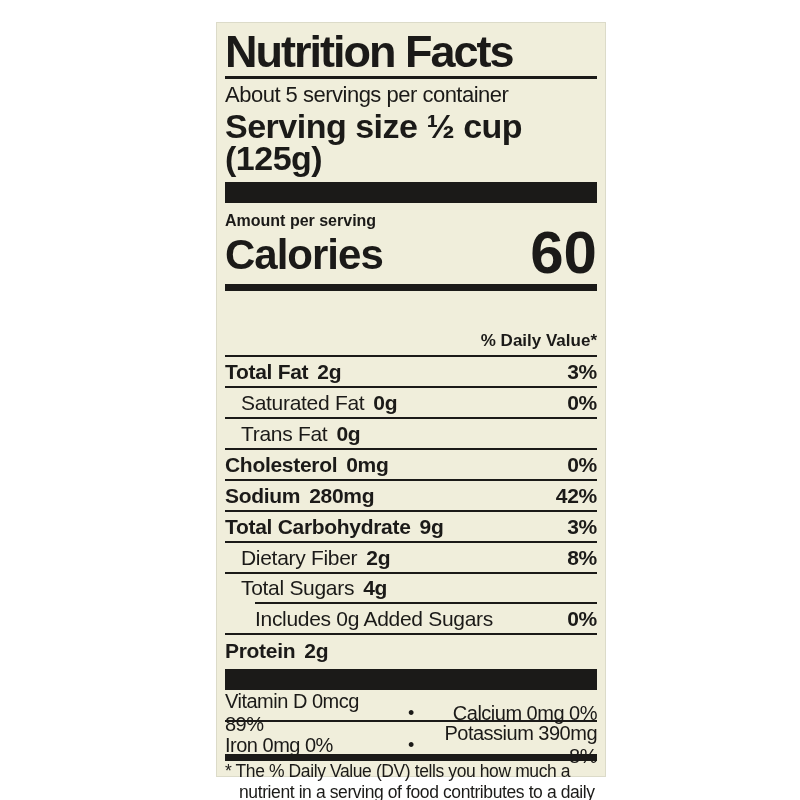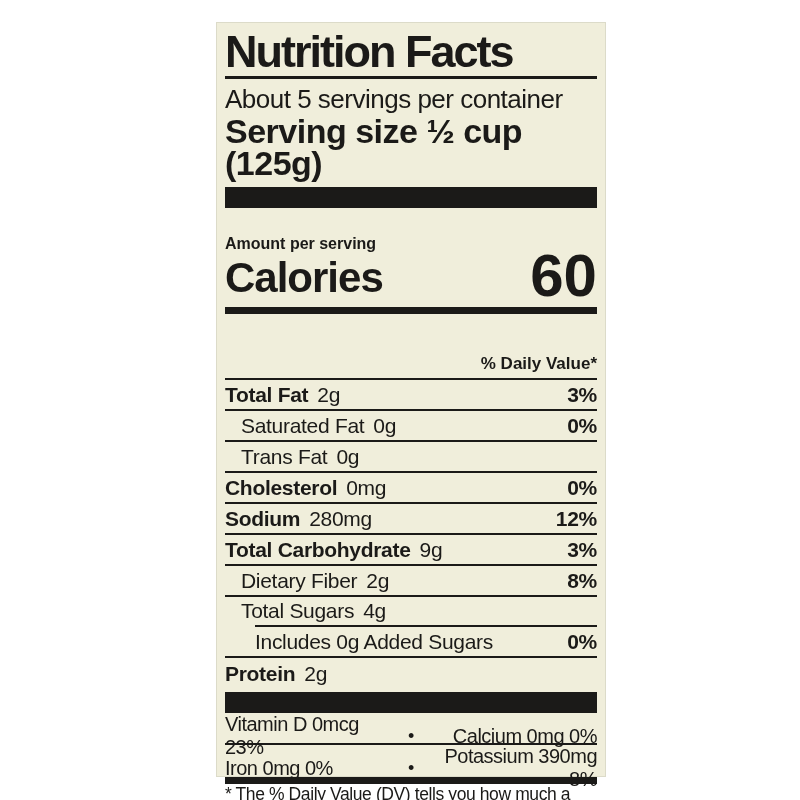--- a/index.html
+++ b/index.html
@@ -25,44 +25,43 @@
   .nl-title {
     font-size: 45px;
     font-weight: bold;
     letter-spacing: -2px;
     line-height: 47px;
     white-space: nowrap;
     border-bottom: 3px solid var(--ink);
     padding-bottom: 1px;
   }
   .nl-servings {
-    font-size: 26px;
+    font-size: 22px;
     line-height: 31px;
-    margin-top: 5px;
     letter-spacing: -0.5px;
   }
   .nl-serving-size {
     font-size: 34px;
     font-weight: bold;
     line-height: 32px;
     letter-spacing: -0.5px;
   }
   .bar-thick {
     height: 21px;
     background: var(--ink);
     margin-top: 8px;
   }
   .bar-medium {
     height: 7px;
     background: var(--ink);
   }
   .nl-amount-per-serving {
     font-size: 16px;
     font-weight: bold;
-    margin-top: 27px;
+    margin-top: 9px;
     line-height: 18px;
   }
   .calories-row {
     display: flex;
     justify-content: space-between;
     align-items: flex-end;
     margin-bottom: 8px;
   }
   .calories-label {
     font-size: 42px;
@@ -86,21 +85,21 @@
   .row {
     display: flex;
     align-items: center;
     height: 31px;
     font-size: 21px;
     letter-spacing: -0.3px;
   }
   .row.bb { border-bottom: 2px solid var(--ink); }
   .row .name { font-weight: bold; }
   .row .name.plain { font-weight: normal; }
-  .row .amount { font-weight: normal; margin-left: 9px; }
+  .row .amount { font-weight: bold; margin-left: 9px; }
   .row .dv { font-weight: bold; margin-left: auto; }
   .row.ind1 { padding-left: 16px; }
   .row.ind2 { padding-left: 30px; }
   .row.short { height: 28px; }
   .rule-indented {
     border-top: 2px solid var(--ink);
     margin-left: 30px;
     height: 2px;
   }
   .bar-thick-2 { margin-top: 3px; }
@@ -170,21 +169,21 @@
 
   <div class="row bb">
     <span class="name">Cholesterol</span>
     <span class="amount">0mg</span>
     <span class="dv">0%</span>
   </div>
 
   <div class="row bb">
     <span class="name">Sodium</span>
     <span class="amount">280mg</span>
-    <span class="dv">12%</span>
+    <span class="dv">42%</span>
   </div>
 
   <div class="row bb">
     <span class="name">Total Carbohydrate</span>
     <span class="amount">9g</span>
     <span class="dv">3%</span>
   </div>
 
   <div class="row bb ind1">
     <span class="name plain">Dietary Fiber</span>
@@ -205,21 +204,21 @@
   </div>
 
   <div class="row">
     <span class="name">Protein</span>
     <span class="amount">2g</span>
   </div>
 
   <div class="bar-thick bar-thick-2"></div>
 
   <div class="micro-row bb">
-    <span class="left">Vitamin D  0mcg  23%</span>
+    <span class="left">Vitamin D  0mcg  89%</span>
     <span class="bullet">•</span>
     <span class="right">Calcium  0mg  0%</span>
   </div>
 
   <div class="micro-row">
     <span class="left">Iron  0mg  0%</span>
     <span class="bullet">•</span>
     <span class="right">Potassium  390mg  8%</span>
   </div>
 

